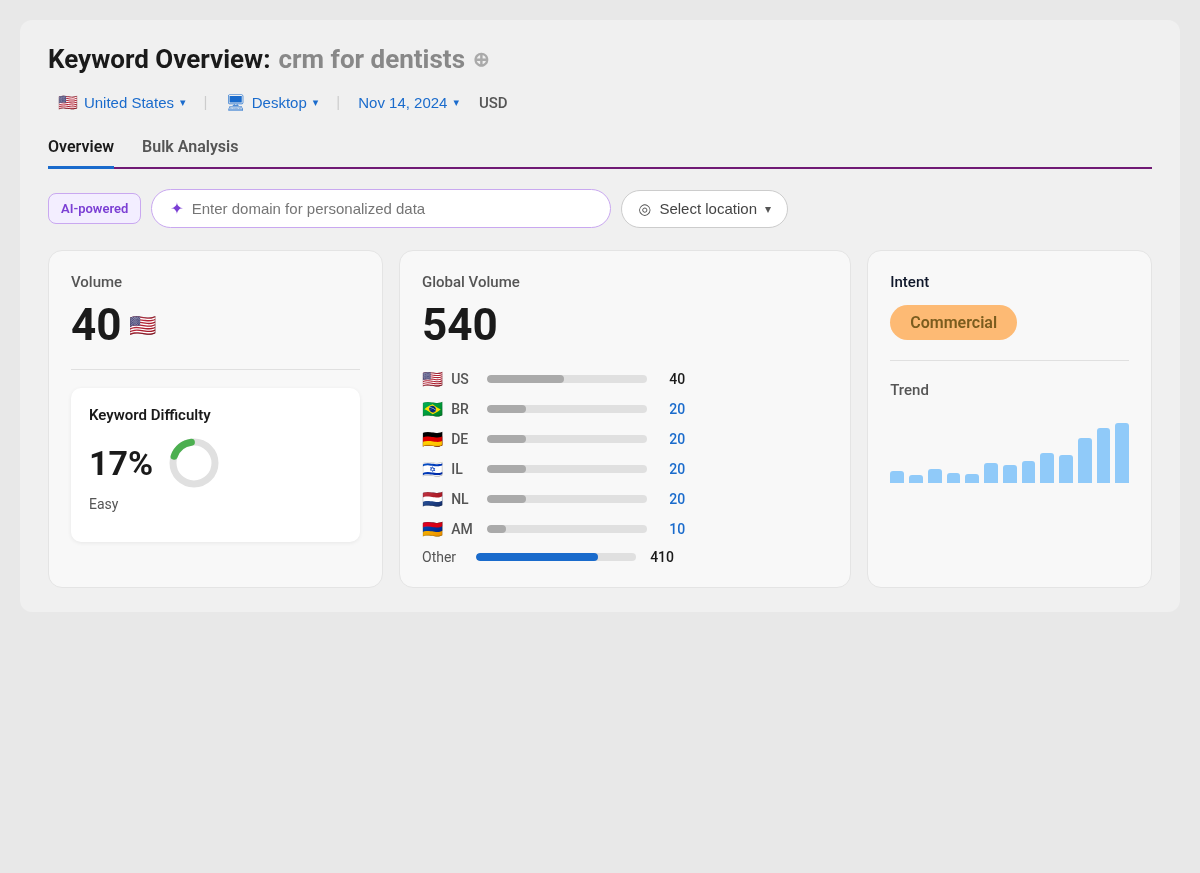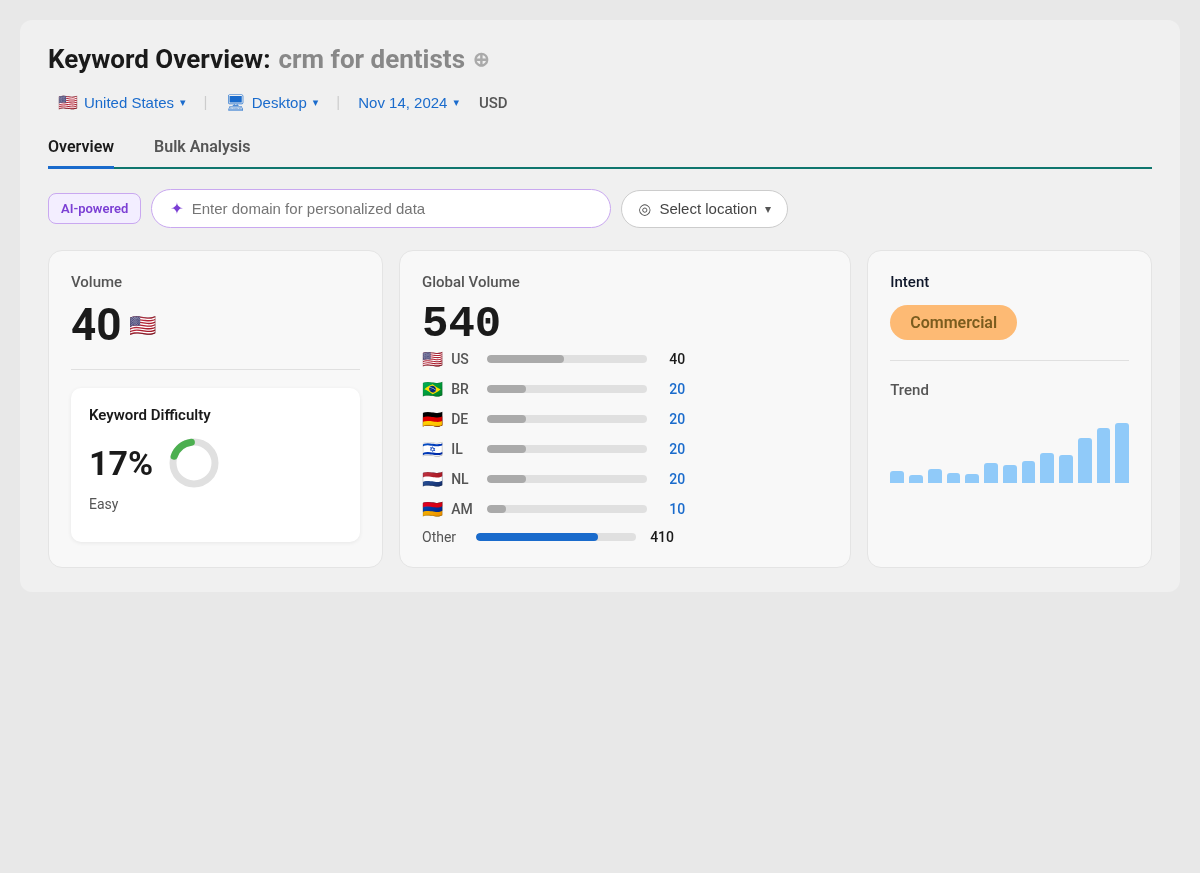--- a/index.html
+++ b/index.html
@@ -63,22 +63,22 @@
       font-size: 15px;
       color: #555;
       font-weight: 500;
       margin-left: 4px;
     }
 
     
     .tabs {
       display: flex;
       align-items: flex-end;
-      gap: 40px;
-      border-bottom: 2px solid #0f766e;
+      gap: 28px;
+      border-bottom: 2px solid #701a75;
       margin-bottom: 20px;
     }
     .tab {
       font-size: 16px;
       font-weight: 600;
       color: #555;
       padding-bottom: 10px;
       cursor: pointer;
       border-bottom: 3px solid transparent;
       margin-bottom: -2px;
@@ -218,21 +218,21 @@
       font-size: 13px;
       color: #666;
       line-height: 1.5;
     }
 
     
     .global-vol-number {
       font-size: 44px;
       font-weight: 700;
       color: #1a1a1a;
-      font-family: Liberation Mono, monospace;
+      margin-bottom: 18px;
     }
 
     .country-row {
       display: flex;
       align-items: center;
       gap: 8px;
       margin-bottom: 10px;
     }
     .country-flag { font-size: 17px; }
     .country-code {

